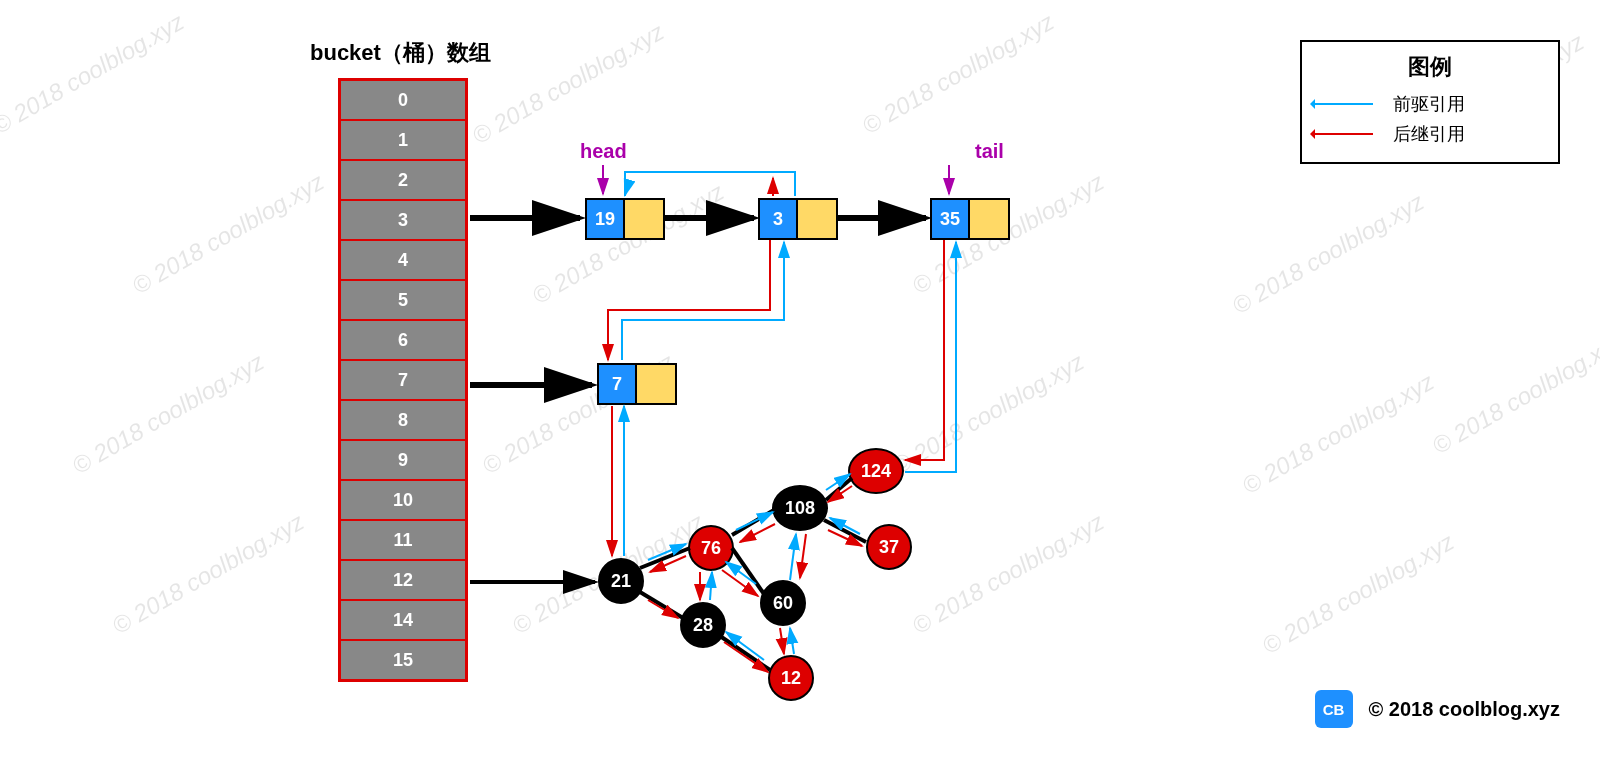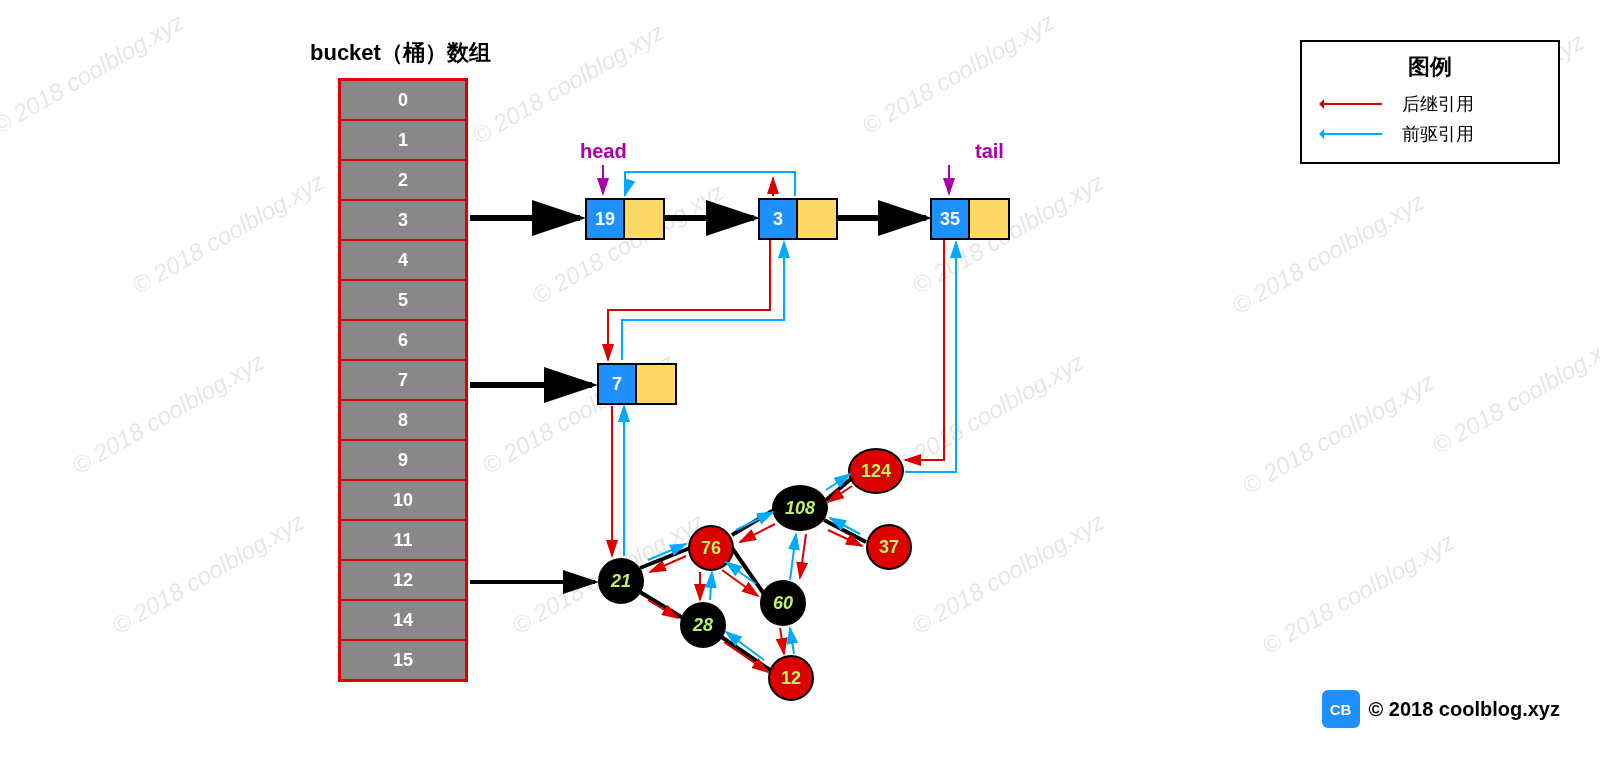--- a/index.html
+++ b/index.html
@@ -65,44 +65,44 @@
   .list-node .pad {
     width: 38px;
     height: 38px;
     background: #FFD966;
   }
   .tree-node {
     position: absolute;
     width: 46px;
     height: 46px;
     border-radius: 50%;
-    color: #bef264;
+    color: #ffffff;
     display: flex;
     align-items: center;
     justify-content: center;
     font-weight: bold;
     font-size: 18px;
     border: 2px solid #000;
   }
-  .black-node { background: #000; font-style: italic; }
+  .black-node { background: #000; }
   .red-node { background: #d00; }
   .label {
     position: absolute;
     font-weight: bold;
     font-size: 20px;
     color: #a0a;
   }
   .legend-box {
     position: absolute;
     right: 40px;
     top: 40px;
     width: 260px;
     border: 2px solid #000;
     background: #fff;
-    padding: 10px 20px;
+    padding: 10px 11px;
   }
   .legend-title {
     text-align: center;
     font-weight: bold;
     font-size: 22px;
     margin-bottom: 10px;
   }
   .legend-row {
     display: flex;
     align-items: center;
@@ -125,21 +125,21 @@
   .legend-arrow.blue { background: #0af; }
   .legend-arrow.blue::before { border-right-color: #0af; }
   .legend-arrow.red { background: #d00; }
   .legend-arrow.red::before { border-right-color: #d00; }
   .copyright {
     position: absolute;
     bottom: 30px;
     right: 40px;
     display: flex;
     align-items: center;
-    gap: 9px;
+    gap: 16px;
     font-size: 20px;
     font-weight: bold;
   }
   .cb-badge {
     width: 38px;
     height: 38px;
     background: #1E90FF;
     color: #fff;
     display: flex;
     align-items: center;
@@ -223,26 +223,26 @@
 <div class="tree-node black-node" style="left:680px;top:602px">28</div>
 <div class="tree-node red-node" style="left:768px;top:655px">12</div>
 <div class="tree-node black-node" style="left:760px;top:580px">60</div>
 <div class="tree-node black-node" style="left:772px;top:485px;width:56px;height:46px">108</div>
 <div class="tree-node red-node" style="left:848px;top:448px;width:56px;height:46px">124</div>
 <div class="tree-node red-node" style="left:866px;top:524px">37</div>
 
 <div class="legend-box">
   <div class="legend-title">图例</div>
   <div class="legend-row">
+    <div class="legend-arrow blue"></div>
+    <span>前驱引用</span>
+  </div>
+  <div class="legend-row">
     <div class="legend-arrow red"></div>
     <span>后继引用</span>
-  </div>
-  <div class="legend-row">
-    <div class="legend-arrow blue"></div>
-    <span>前驱引用</span>
   </div>
 </div>
 
 <div class="copyright">
   <div class="cb-badge">CB</div>
   <span>© 2018 coolblog.xyz</span>
 </div>
 
 <svg class="overlay">
   <defs>

